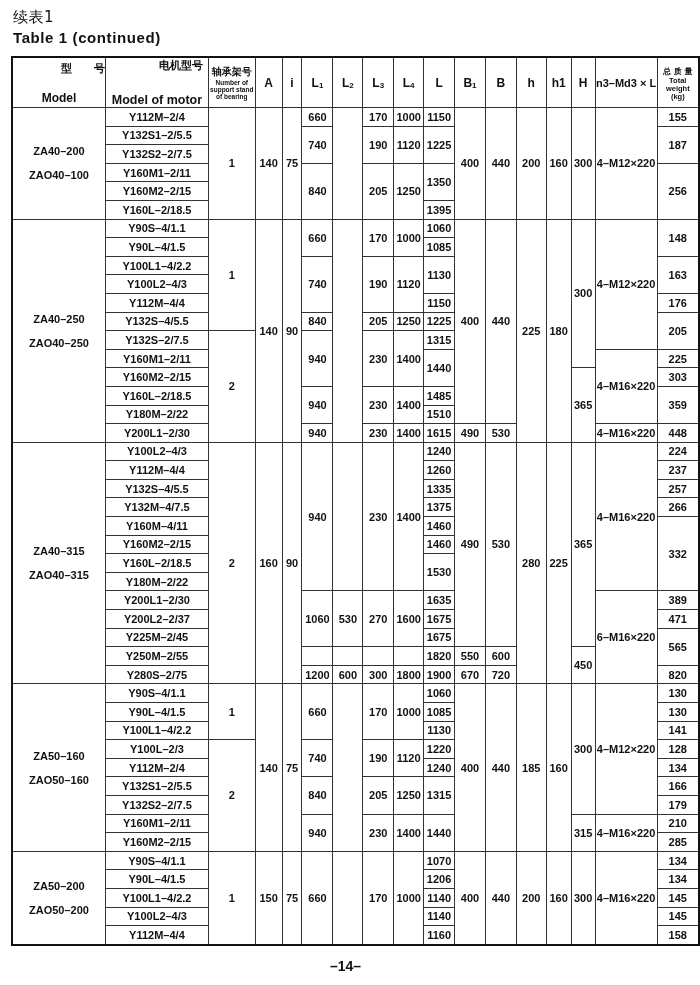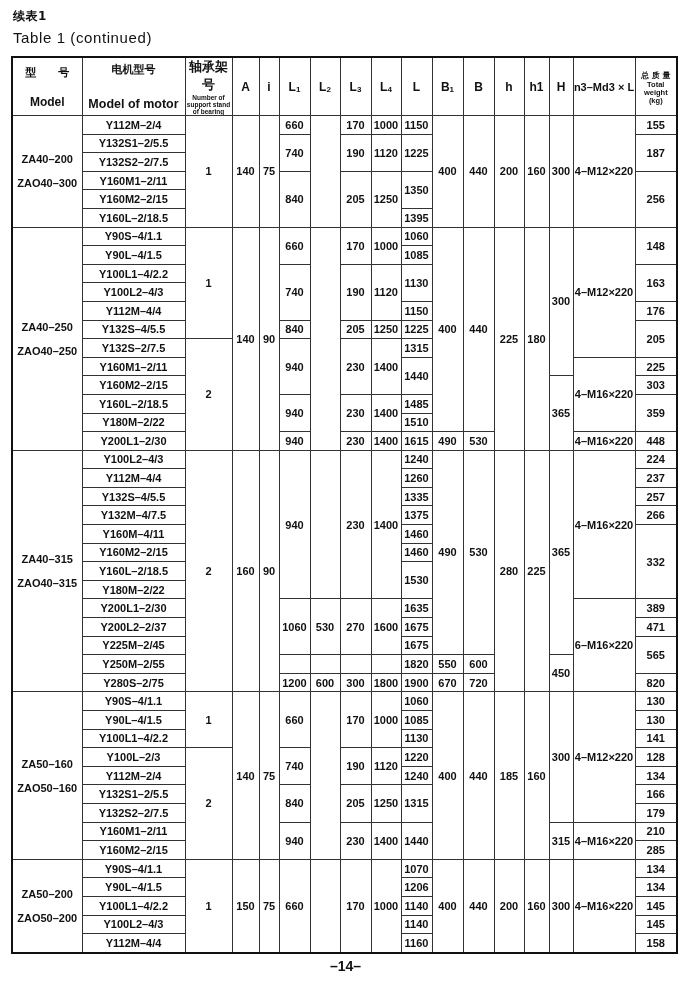--- a/index.html
+++ b/index.html
@@ -1,31 +1,31 @@
 <!DOCTYPE html>
 <html><head>
 <meta charset="utf-8">
 <style>
   html, body { margin:0; padding:0; background:#ffffff; }
   body { width:700px; height:985px; position:relative; overflow:hidden;
          font-family:"Liberation Sans", "DejaVu Sans", sans-serif; color:#111; }
-  .title-cn { position:absolute; left:13px; top:8px; font-size:12px; font-weight:bold;
+  .title-cn { position:absolute; left:13px; top:8px; font-size:15px; font-weight:normal;
               font-family:"DejaVu Sans", sans-serif; letter-spacing:0.5px; }
-  .title-en { position:absolute; left:13px; top:29px; font-size:15px; font-weight:normal;
+  .title-en { position:absolute; left:13px; top:29px; font-size:15px; font-weight:bold;
               letter-spacing:0.6px; }
   table.spec { position:absolute; left:11px; top:56px; border-collapse:collapse;
                table-layout:fixed; border:2px solid #111; }
   table.spec td, table.spec th { border:1px solid #333; padding:0; text-align:center;
                vertical-align:middle; overflow:hidden; white-space:nowrap; }
   table.spec th { height:48px; font-weight:bold; font-size:12px; }
   table.spec td { height:17.6px; font-size:11px; font-weight:bold; line-height:12px; }
-  .hcn { display:block; font-family:Liberation Sans, sans-serif; font-size:11px; font-weight:bold; }
+  .hcn { display:block; font-family:Liberation Sans, sans-serif; font-size:11px; font-weight:bold;margin-left:48px; }
   .hen { display:block; font-size:12.5px; font-weight:bold;margin-top:20px; }
   .hsmall { display:block; font-size:6.5px; line-height:7px; font-weight:bold; }
-  .hsmallcn { display:block; font-family:"DejaVu Sans", sans-serif; font-size:13px; font-weight:bold; }
+  .hsmallcn { display:block; font-family:"DejaVu Sans", sans-serif; font-size:10px; font-weight:bold; }
   td.model { text-align:left; padding-left:6px; font-size:10.5px; }
   td.motor { text-align:left; padding-left:9px; font-size:11.5px;margin-left:18px; }
   td.num-big { font-size:12.5px; }
   td.num-sm { font-size:10.5px; }
   td.tiny { font-size:9px; }
   td.bolt { font-size:9.5px;margin-top:36px; }
   td.weight { font-size:12px; }
   .page-num { position:absolute; left:330px; top:958px; font-size:14px; font-weight:bold; }
   .model-line { display:block; margin:12px 2px; }
   sub.s { font-size:8px; vertical-align:-1px; }
@@ -87,21 +87,21 @@
         <span class="hsmallcn" style="font-size:8px">总 质 量</span>
         <span class="hsmall" style="font-size:7.5px;line-height:8px">Total weight</span>
         <span class="hsmall" style="font-size:7.5px">(kg)</span>
       </th>
     </tr>
   </thead>
   <tbody id="tbody">
       <tr>
         <td class="model" rowspan="6">
           <span class="model-line">ZA40–200</span>
-          <span class="model-line">ZAO40–300</span>
+          <span class="model-line">ZAO40–100</span>
         </td>
         <td class="motor">Y112M–2/4</td>
         <td class="num-big" rowspan="6">1</td>
         <td class="num-big" rowspan="6">140</td>
         <td class="tiny" rowspan="6">75</td>
         <td class="num-sm">660</td>
         <td class="num-big" rowspan="6"></td>
         <td class="num-big">170</td>
         <td class="num-sm">1000</td>
         <td class="num-sm">1150</td>

